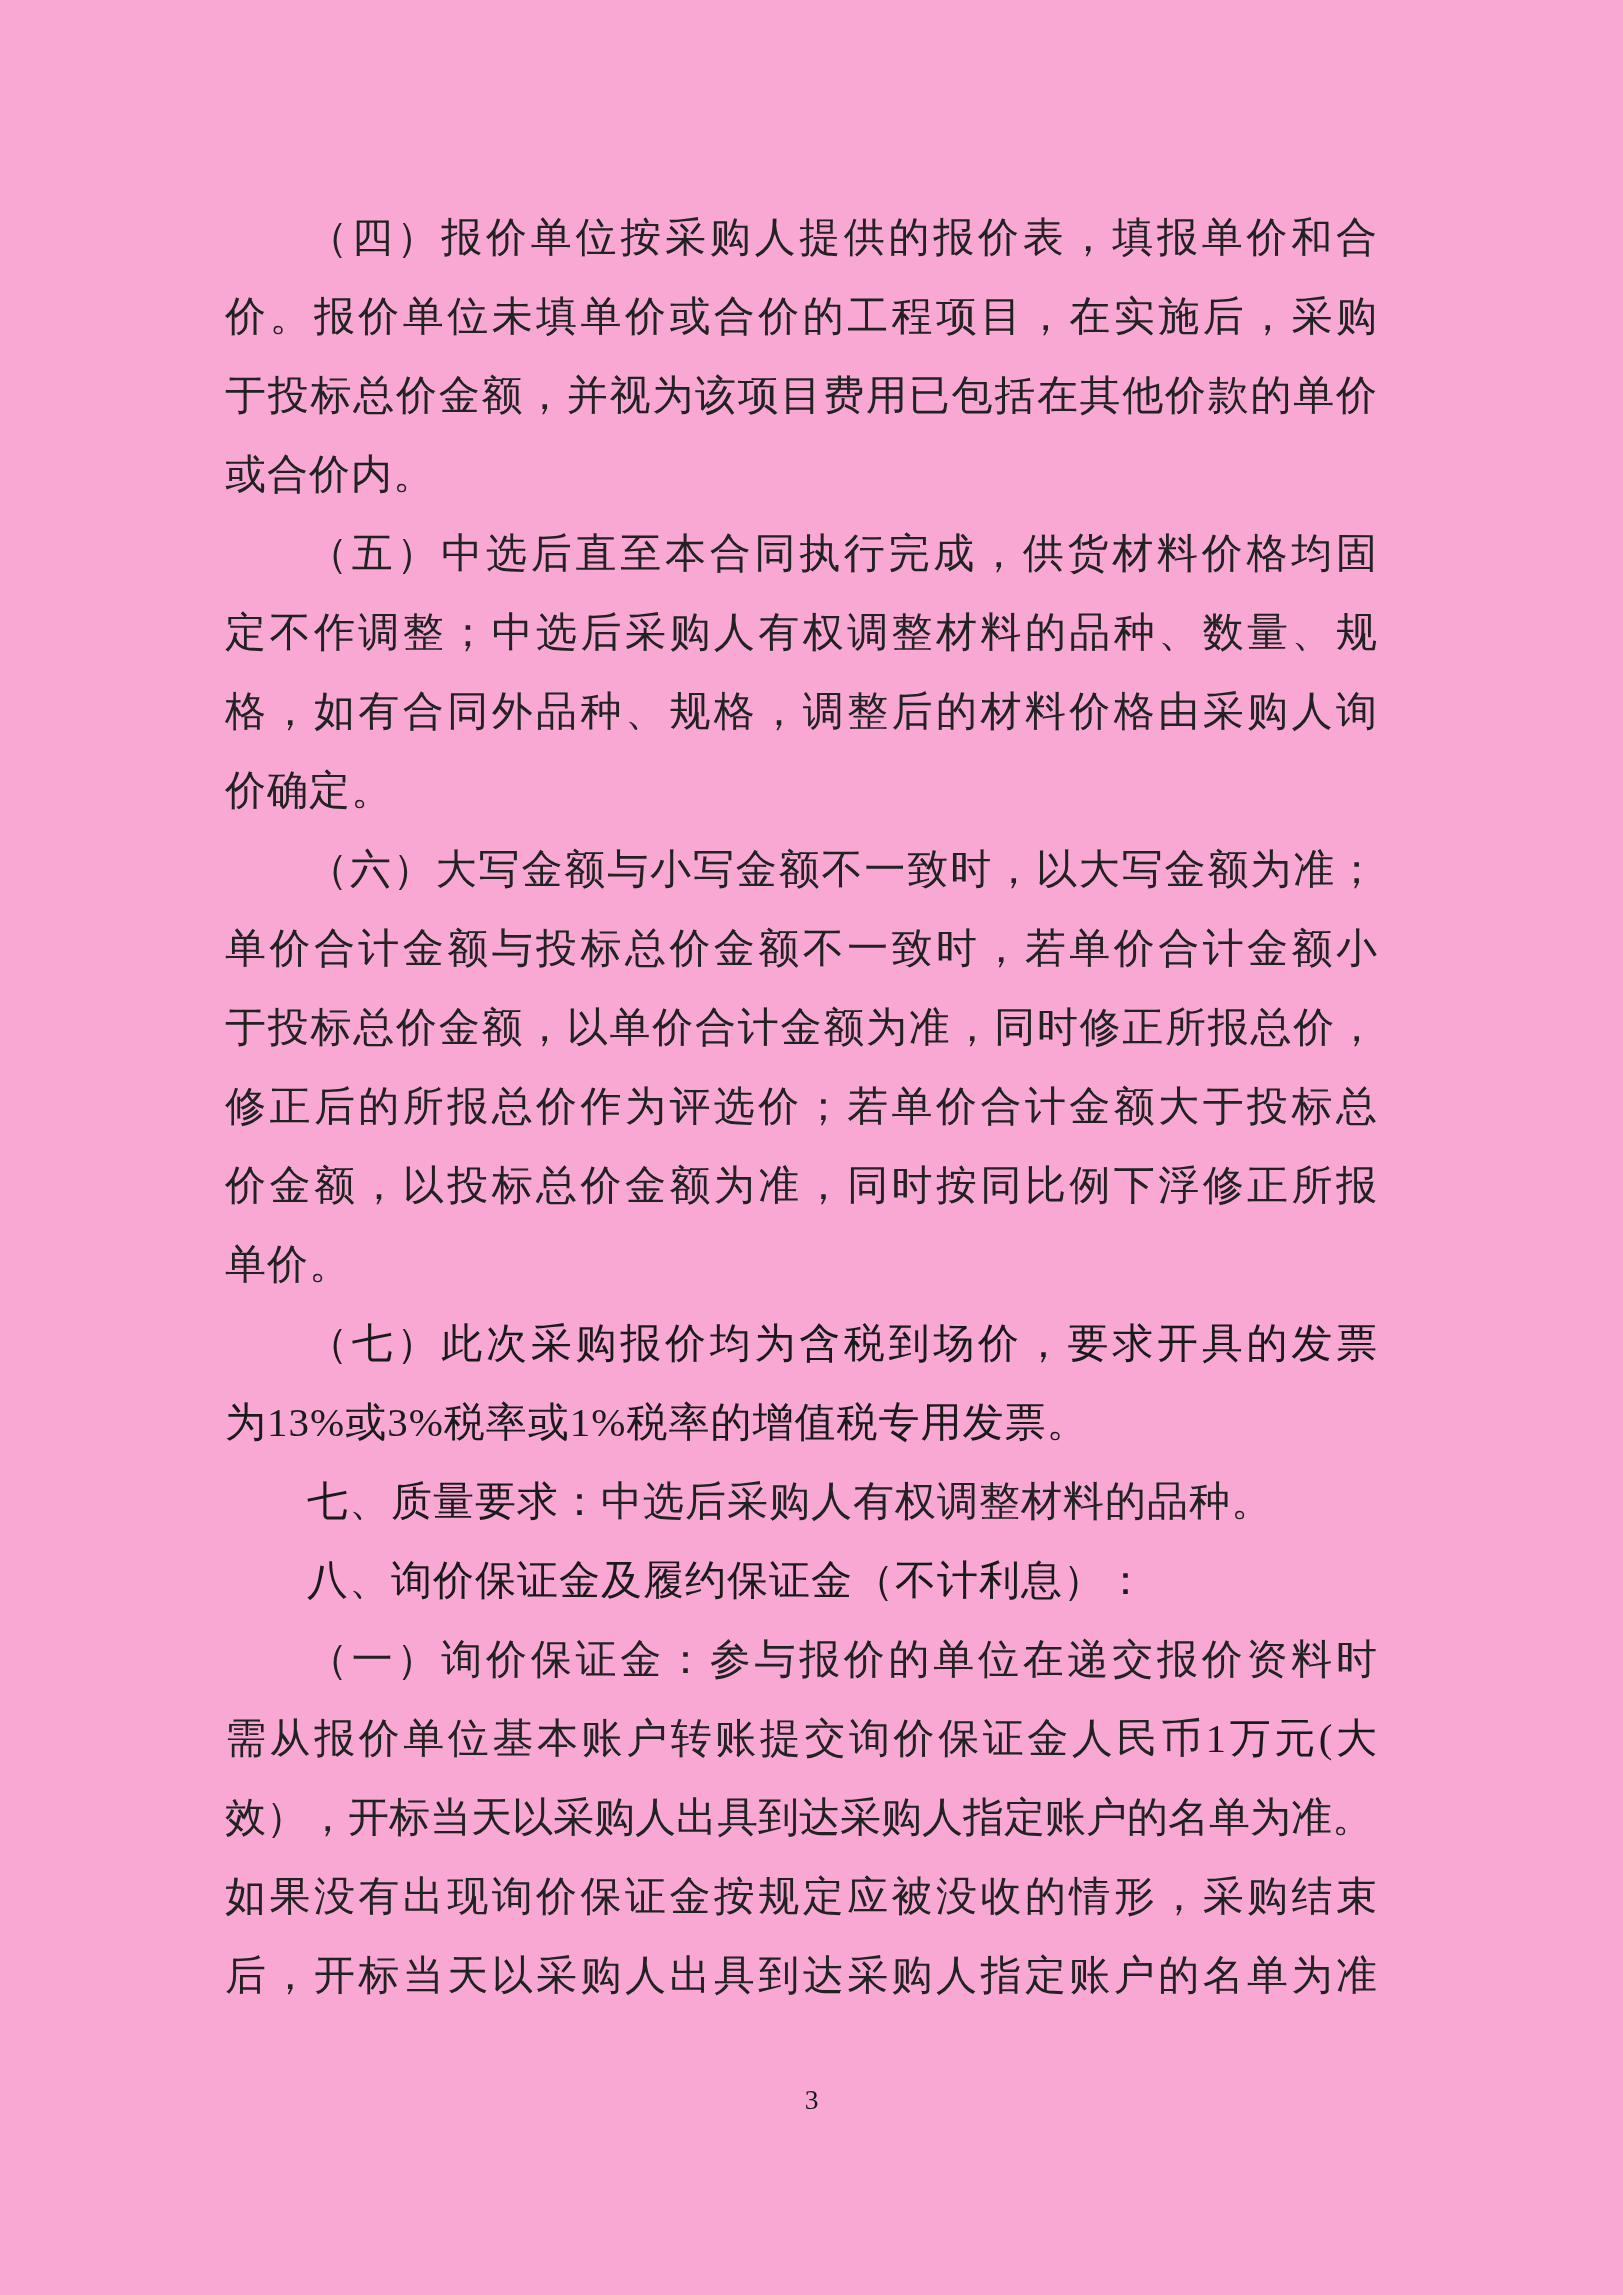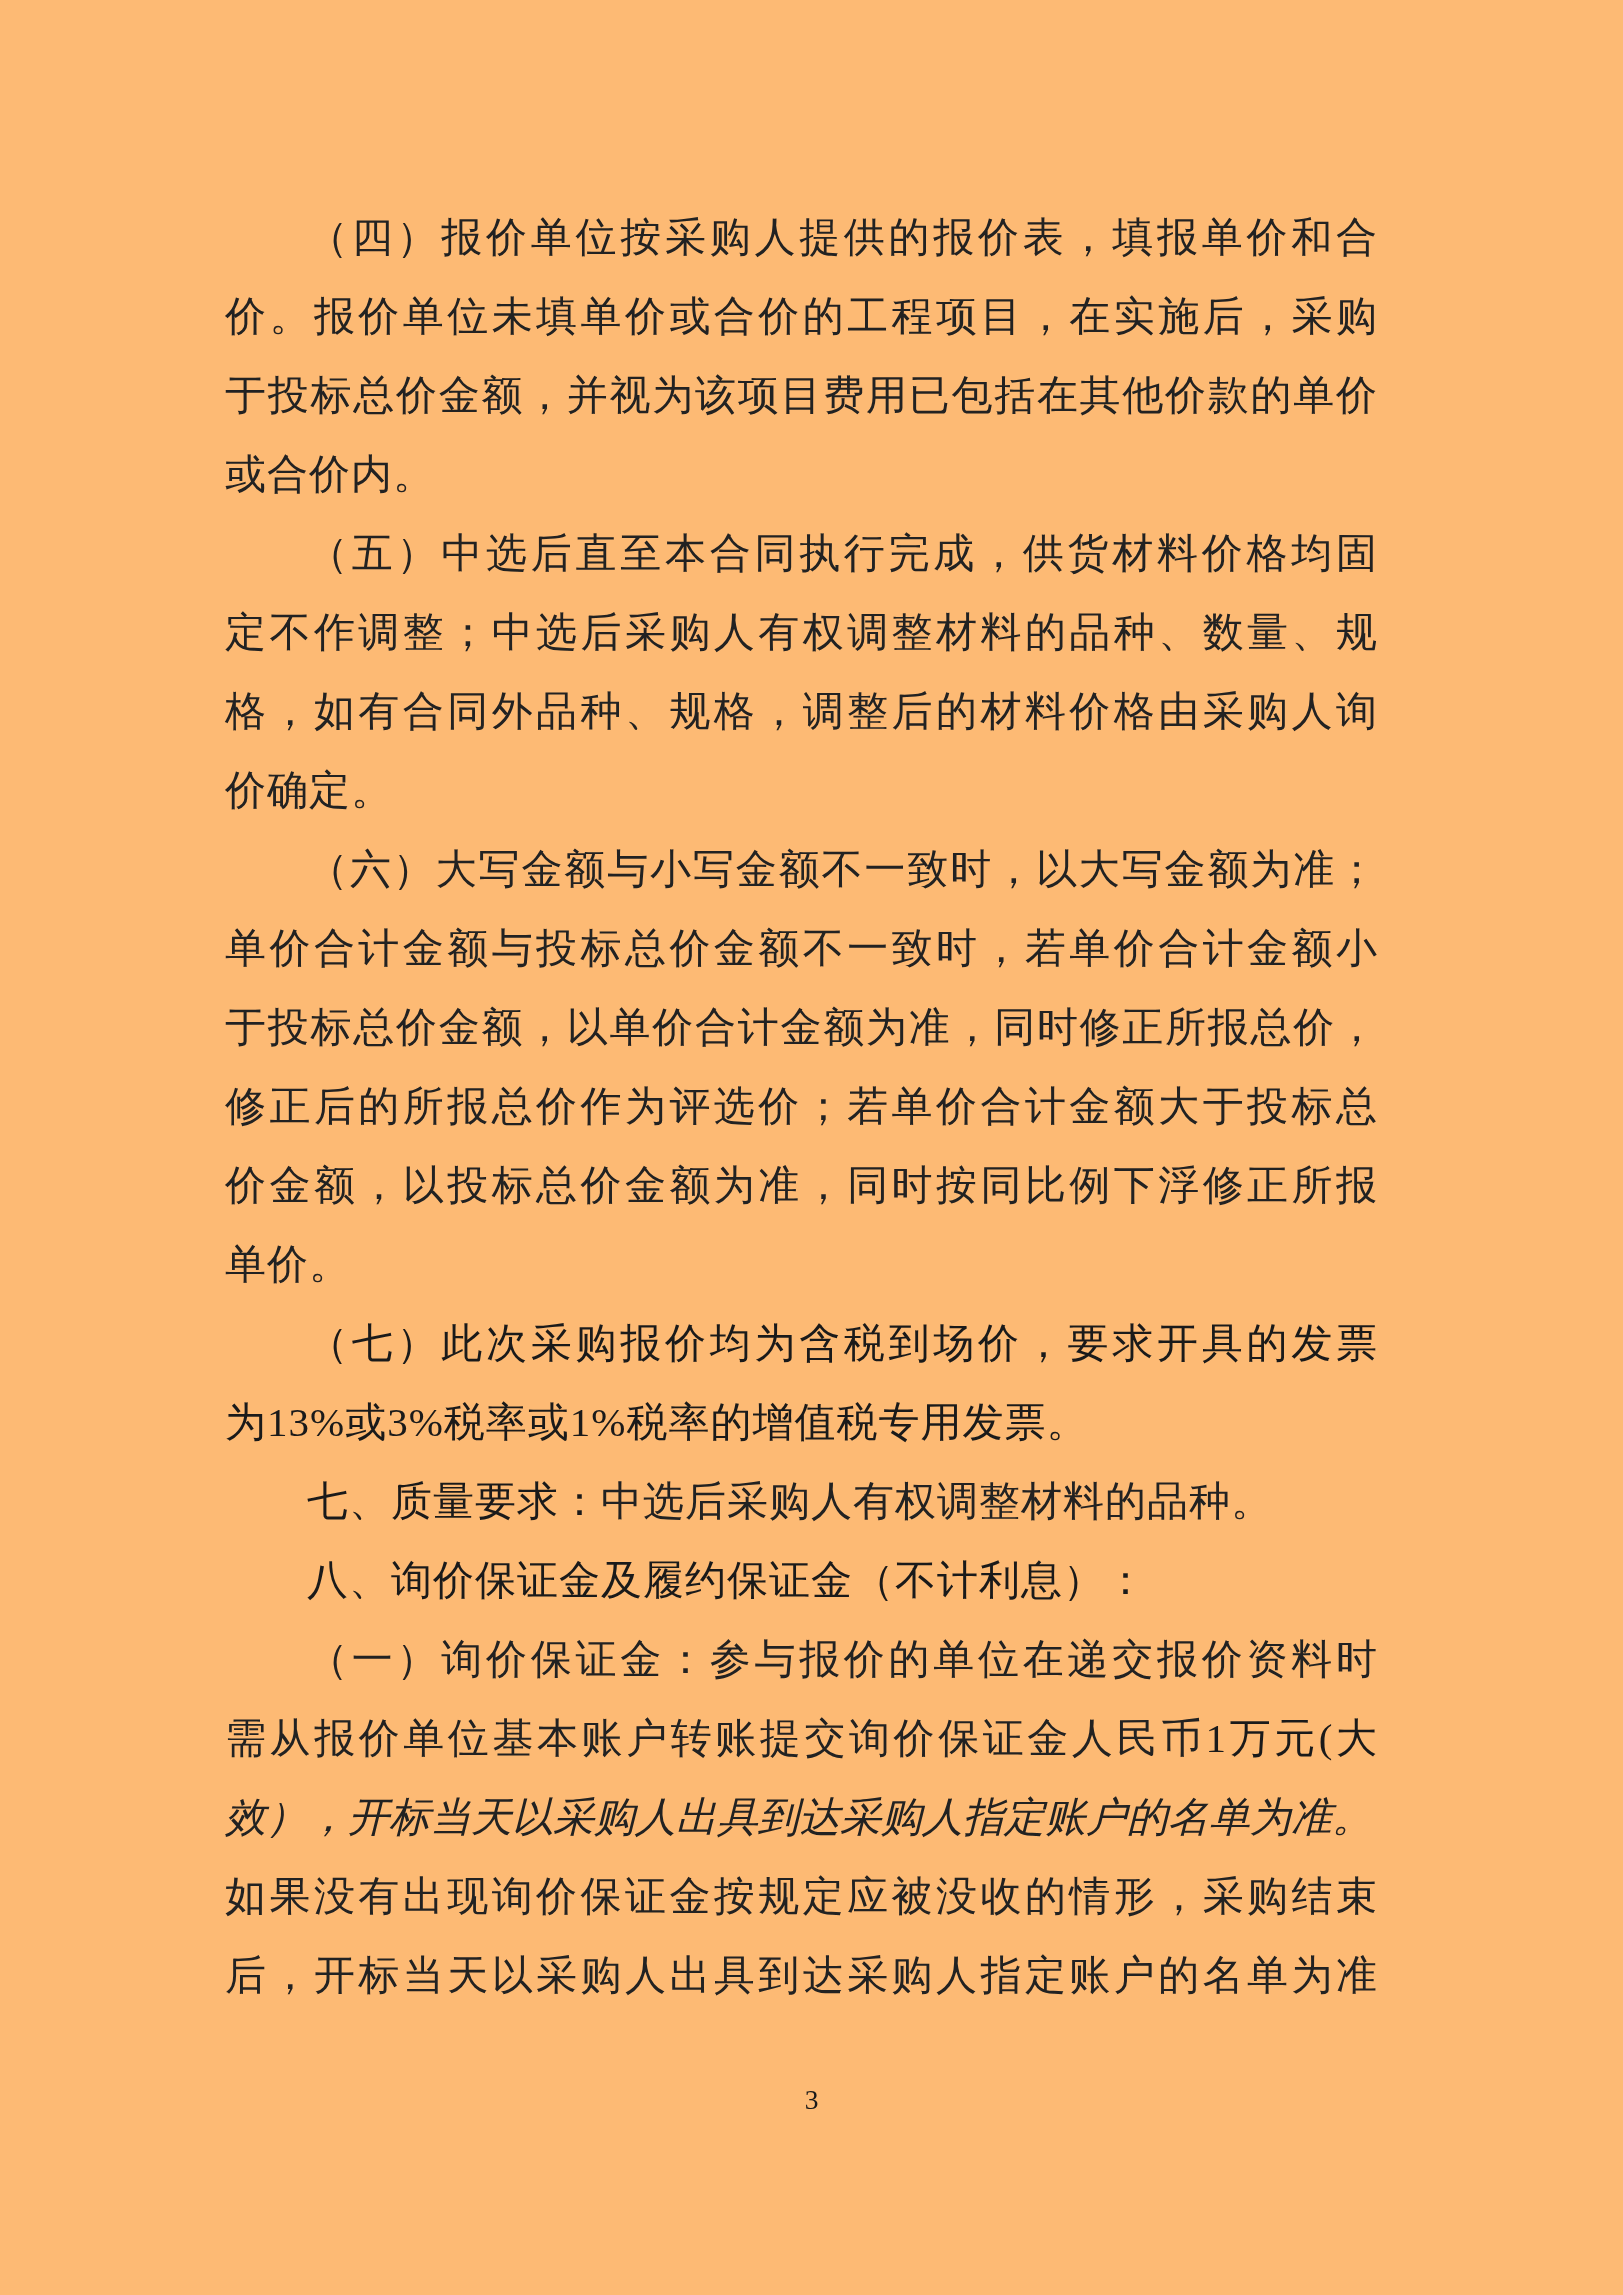--- a/index.html
+++ b/index.html
@@ -5,21 +5,21 @@
   html, body {
     margin: 0;
     padding: 0;
     background: #e9e9e7;
   }
   .page {
     position: relative;
     width: 1623px;
     height: 2295px;
     margin: 0 auto;
-    background: #fdba74;
+    background: #f9a8d4;
     overflow: hidden;
     font-family: "Liberation Serif", "DejaVu Serif", serif;
     color: #222222;
   }
   .content {
     position: absolute;
     left: 225px;
     top: 198px;
     width: 1152px;
   }
@@ -37,21 +37,20 @@
   .line.indent {
     text-indent: 82px;
   }
   .line.last {
     text-align-last: left;
     letter-spacing: 1px;
   }
   .line.long {
     white-space: nowrap;
     text-align-last: left;
-    font-style: italic;
   }
   .seg.bold {
     font-weight: 400;
     color: #1a1a1a;
   }
   .page-number {
     position: absolute;
     top: 2083px;
     left: 0;
     width: 100%;

